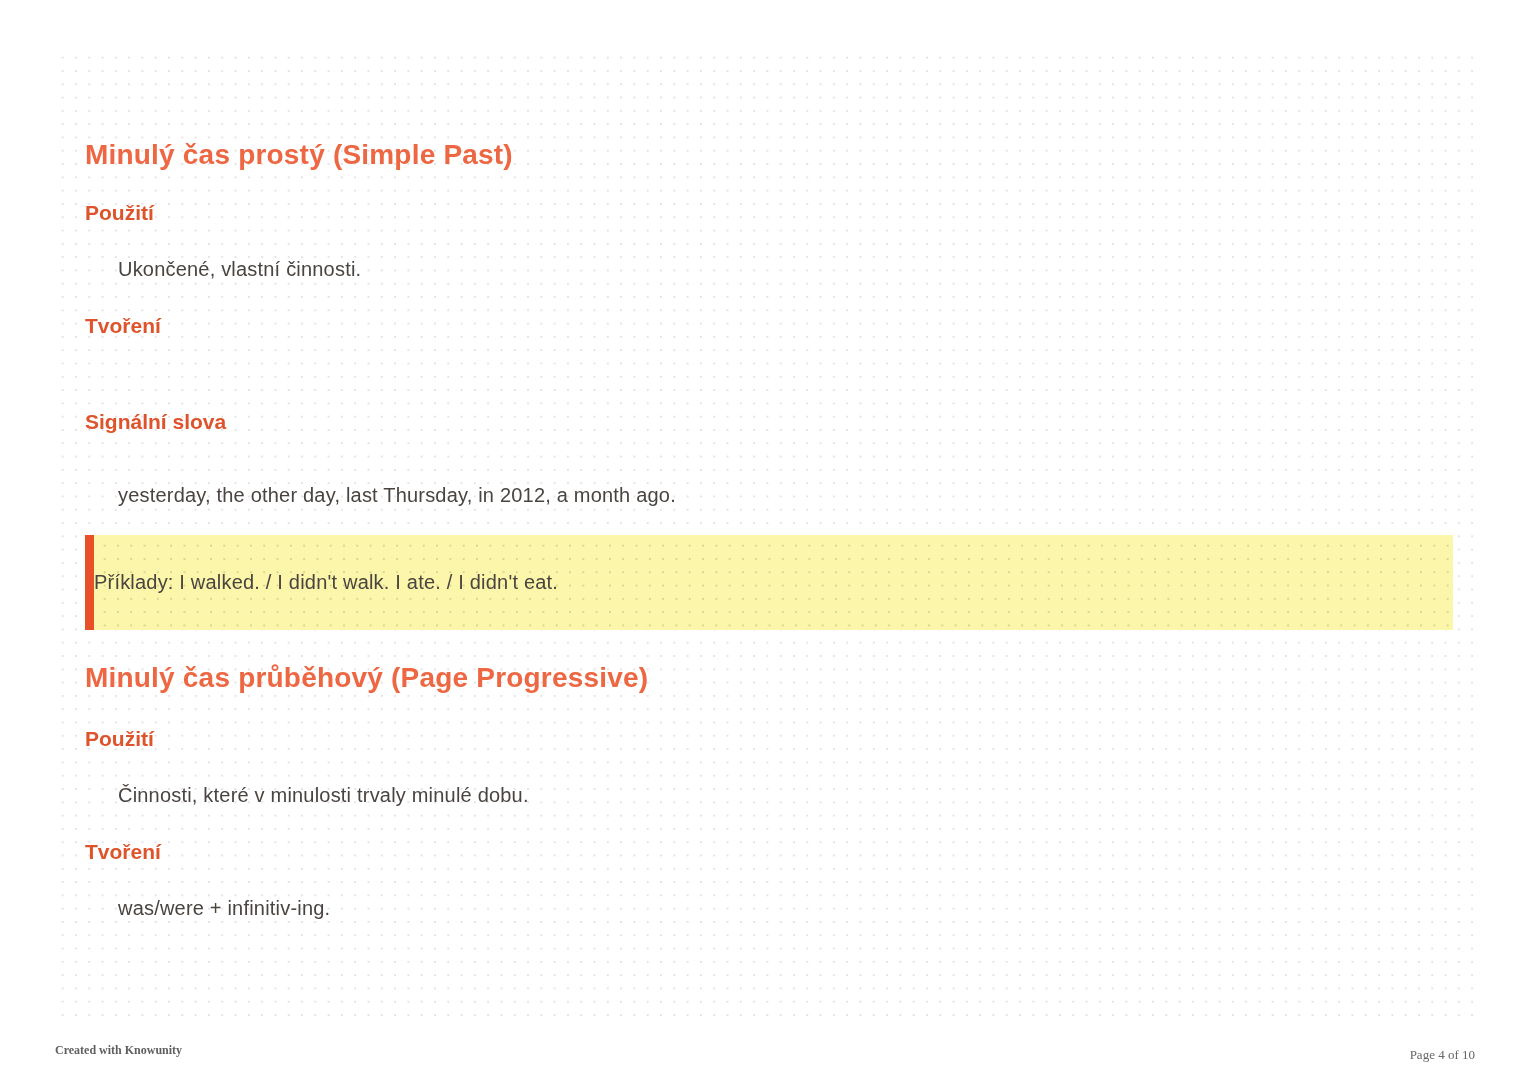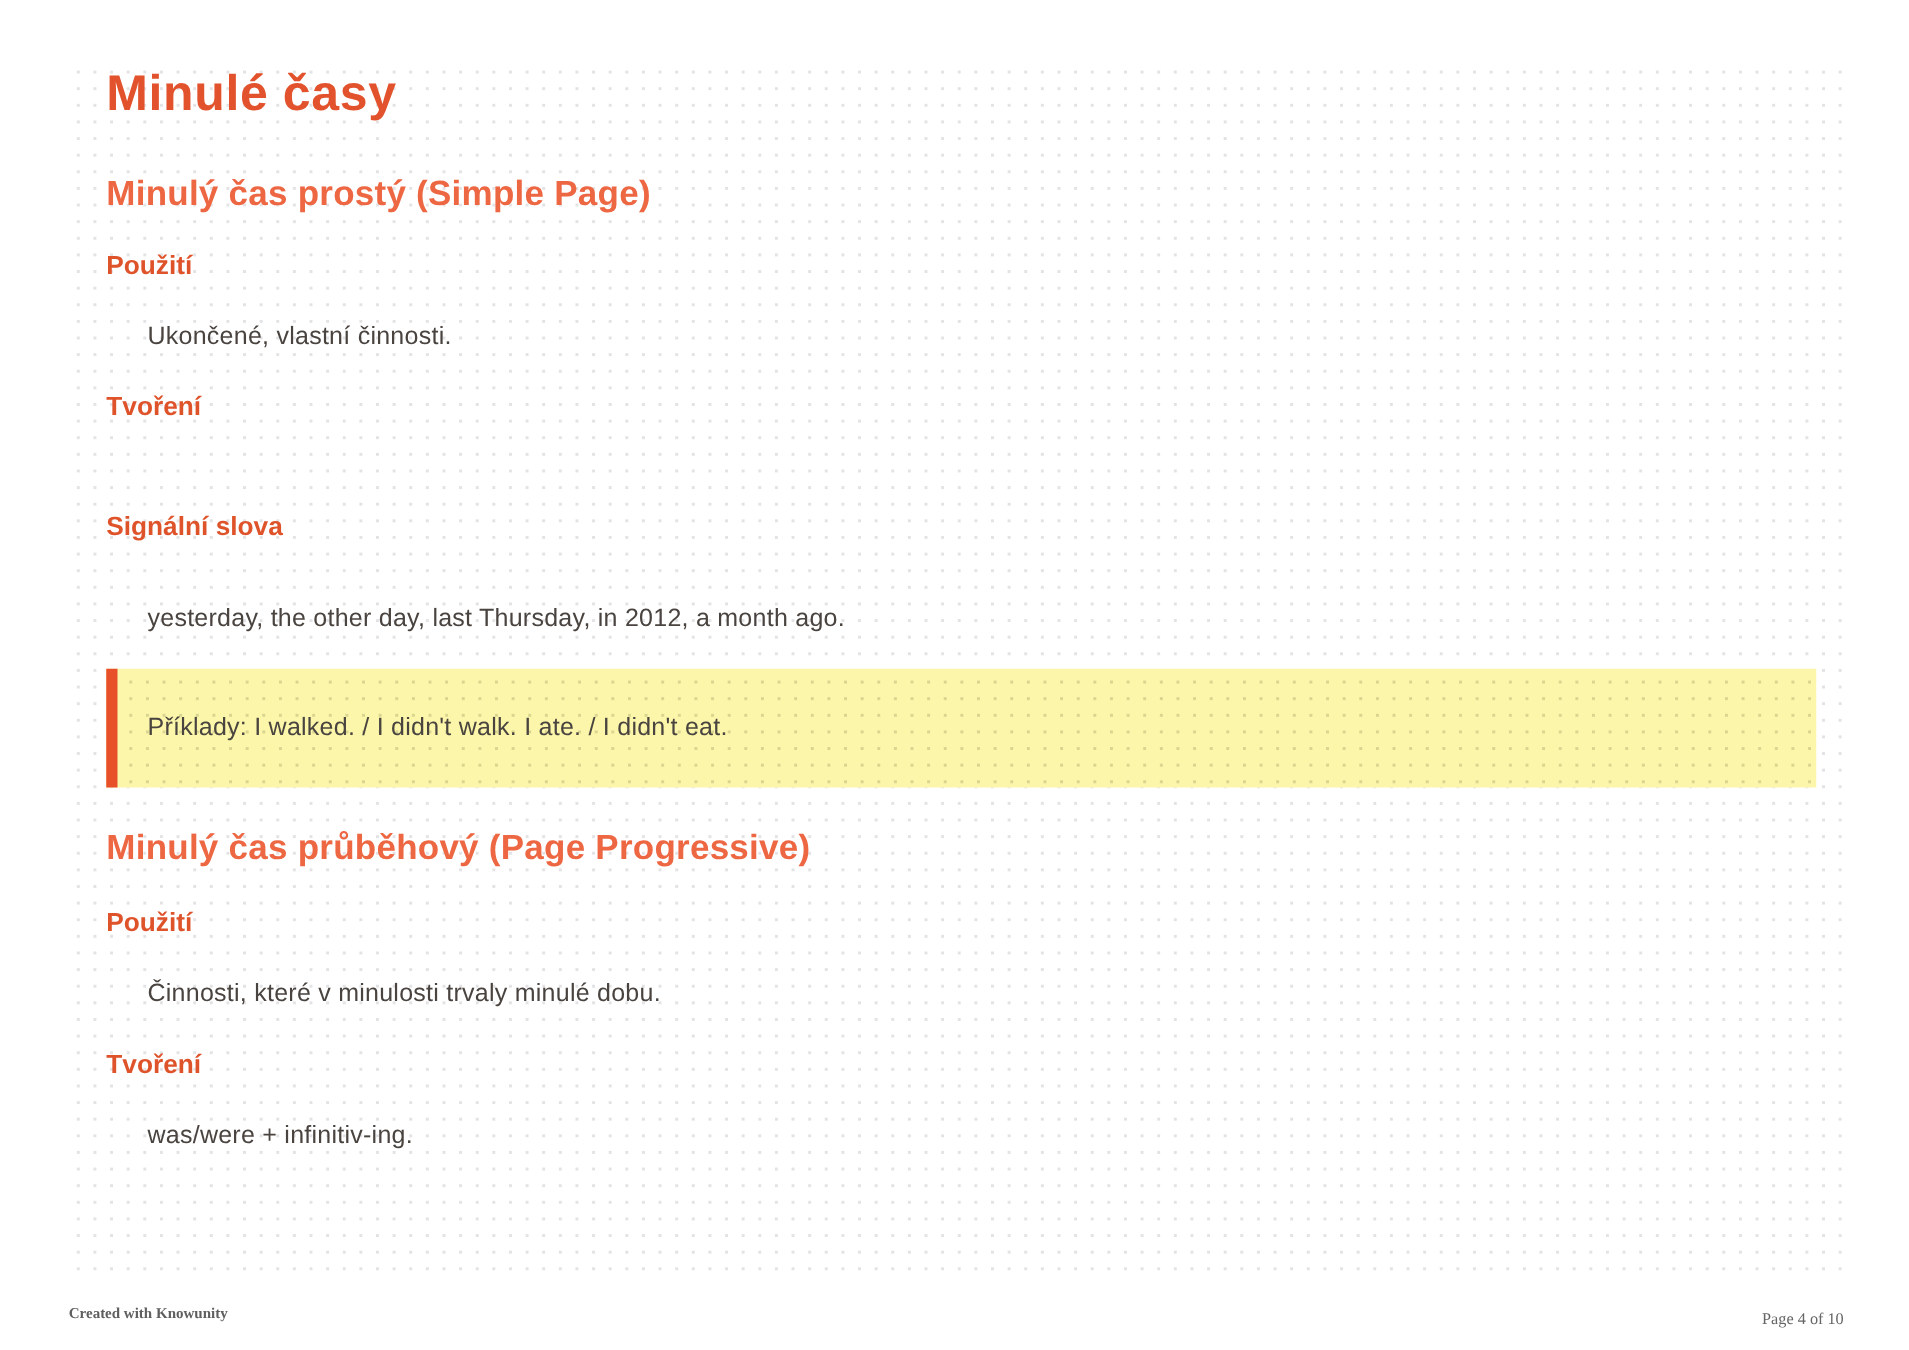--- a/index.html
+++ b/index.html
@@ -65,21 +65,20 @@
     left:33px; top:488px;
     width:1368px; height:95px;
     background-color:var(--callout-bg);
     background-image:radial-gradient(circle, var(--callout-dot) 1.3px, transparent 1.5px);
     background-size:13.3px 13.3px;
     background-position:4px 4px;
     border-left:9px solid var(--callout-border);
     display:flex; align-items:center;
   }
   .callout p{
-    padding-left:24px;
     font-size:20px;
     color:var(--body-text);
     letter-spacing:0.2px;
   }
   .h2-2{top:615px;}
   .h3-4{top:680px;}
   .p-4{top:737px;}
   .h3-5{top:793px;}
   .p-5{top:850px;}
   .footer-left{
@@ -95,23 +94,22 @@
     color:#666666;
   }
 </style>
 </head>
 <body>
 
 <main>
 
   <section class="paper">
 
-    <h1>Minulé časy</h1>
 
-    <h2 class="h2-1">Minulý čas prostý (Simple Page)</h2>
+    <h2 class="h2-1">Minulý čas prostý (Simple Past)</h2>
 
     <h3 class="h3-1">Použití</h3>
     <p class="body-line p-1">Ukončené, vlastní činnosti.</p>
 
     <h3 class="h3-2">Tvoření</h3>
 
     <h3 class="h3-3">Signální slova</h3>
     <p class="body-line p-3">yesterday, the other day, last Thursday, in 2012, a month ago.</p>
 
     <div class="callout">

